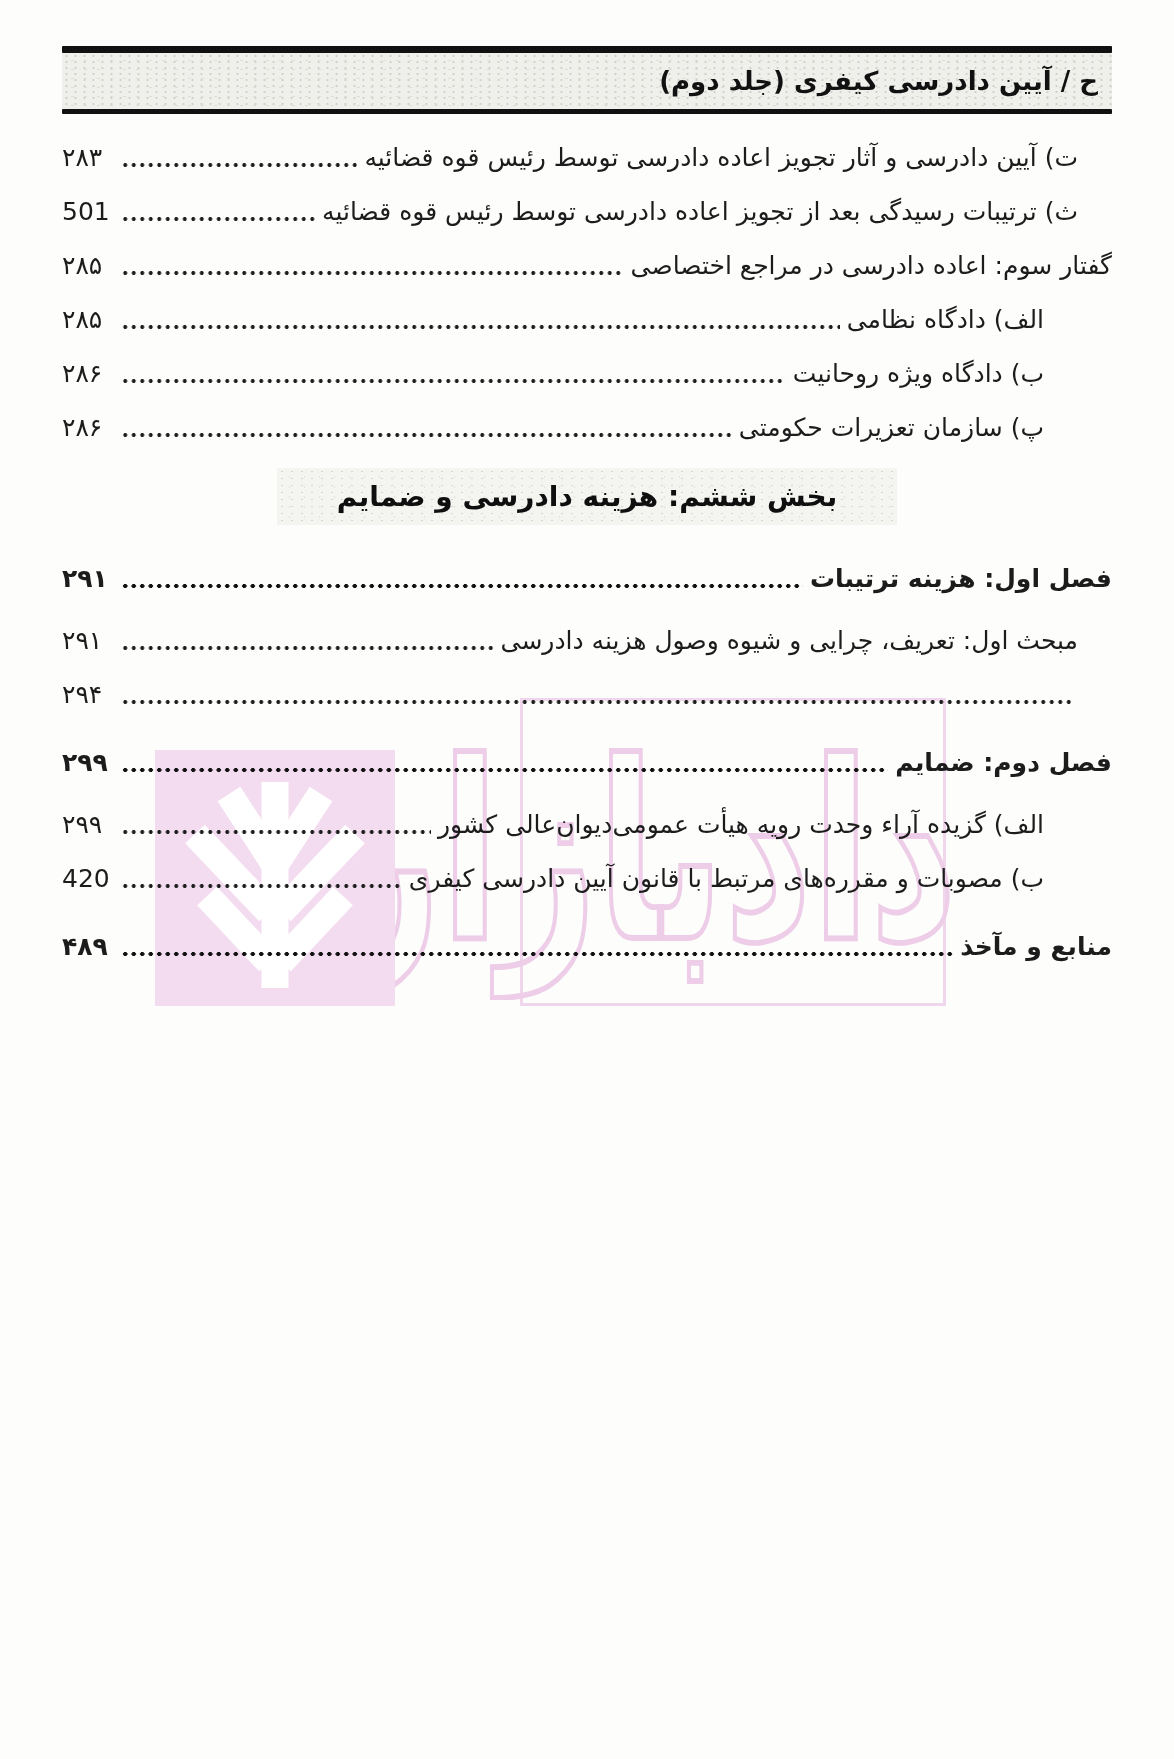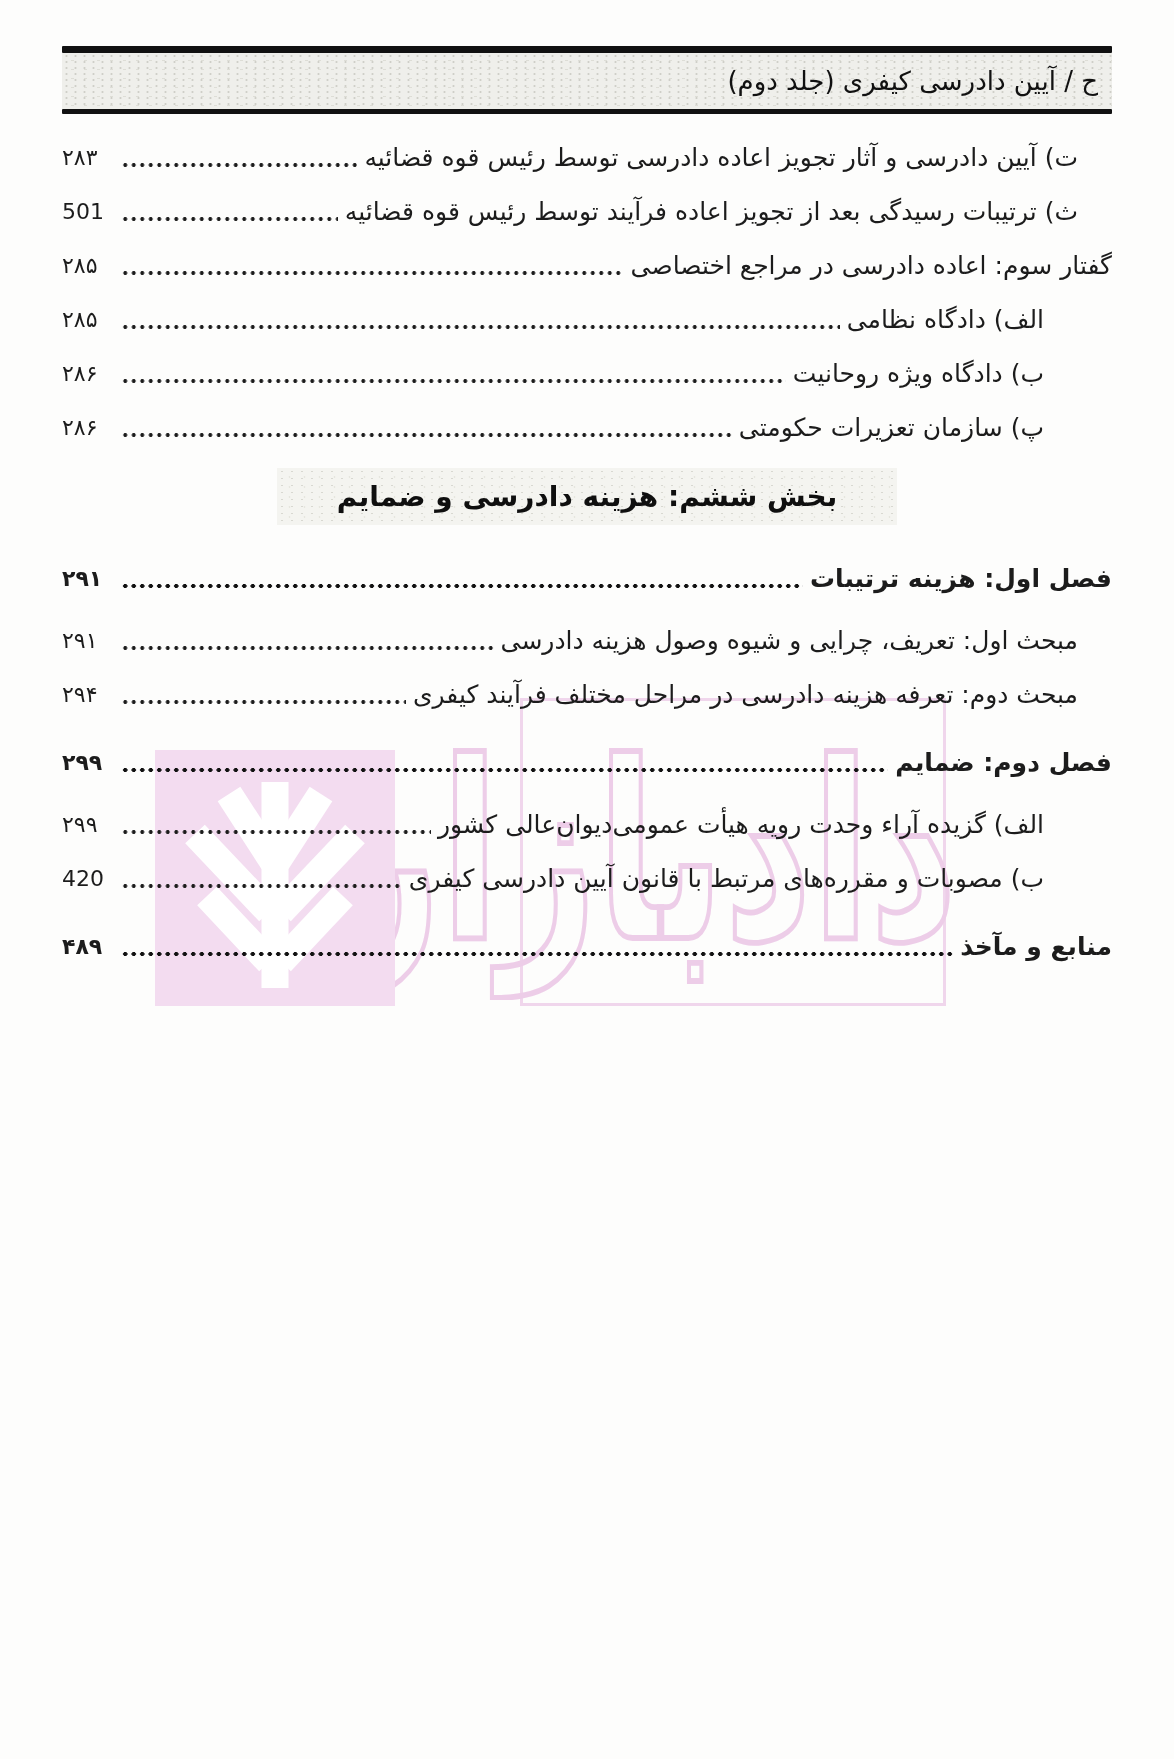--- a/index.html
+++ b/index.html
@@ -30,21 +30,21 @@
     padding: 0 14px;
     background-color: #efefeb;
     background-image:
       radial-gradient(#cfcfc8 1px, transparent 1.4px),
       radial-gradient(#dddDD6 1px, transparent 1.3px);
     background-size: 9px 6px, 13px 9px;
     background-position: 0 0, 4px 3px;
   }
   .band-title {
     font-size: 26px;
-    font-weight: normal;
+    font-weight: bold;
     color: #111;
     letter-spacing: 0.2px;
   }
   
   .toc-row {
     display: flex;
     align-items: center;
     height: 54px;
     font-size: 25px;
     color: #1c1c1c;
@@ -55,21 +55,21 @@
     flex: 1;
     align-self: stretch;
     margin: 0 7px;
     background-image: radial-gradient(circle, #1b1b1b 1.7px, transparent 2.2px);
     background-size: 8.5px 6px;
     background-repeat: repeat-x;
     background-position: 0 66%;
   }
   .toc-row .entry-page {
     white-space: nowrap;
-    font-size: 22px;
+    font-size: 25px;
     min-width: 52px;
     text-align: left;
     direction: ltr;
   }
   .toc-row.bold { font-weight: bold; }
   .toc-row.bold .leader {
     background-image: radial-gradient(circle, #111 1.9px, transparent 2.4px);
   }
   .indent-0 { padding-right: 0; }
   .indent-1 { padding-right: 34px; }
@@ -163,21 +163,21 @@
       <div class="rule bottom"></div>
     </div>
 
     <div>
       <div class="toc-row indent-1">
         <span class="entry-label">ت) آیین دادرسی و آثار تجویز اعاده دادرسی توسط رئیس قوه قضائیه</span>
         <span class="leader"></span>
         <span class="entry-page">۲۸۳</span>
       </div>
       <div class="toc-row indent-1">
-        <span class="entry-label">ث) ترتیبات رسیدگی بعد از تجویز اعاده فرآیند توسط رئیس قوه قضائیه</span>
+        <span class="entry-label">ث) ترتیبات رسیدگی بعد از تجویز اعاده دادرسی توسط رئیس قوه قضائیه</span>
         <span class="leader"></span>
         <span class="entry-page">501</span>
       </div>
       <div class="toc-row indent-0">
         <span class="entry-label">گفتار سوم: اعاده دادرسی در مراجع اختصاصی</span>
         <span class="leader"></span>
         <span class="entry-page">۲۸۵</span>
       </div>
       <div class="toc-row indent-2">
         <span class="entry-label">الف) دادگاه نظامی</span>
@@ -205,21 +205,20 @@
         <span class="entry-label">فصل اول: هزینه ترتیبات</span>
         <span class="leader"></span>
         <span class="entry-page">۲۹۱</span>
       </div>
       <div class="toc-row indent-1 gap-md">
         <span class="entry-label">مبحث اول: تعریف، چرایی و شیوه وصول هزینه دادرسی</span>
         <span class="leader"></span>
         <span class="entry-page">۲۹۱</span>
       </div>
       <div class="toc-row indent-1">
-        <span class="entry-label">مبحث دوم: تعرفه هزینه دادرسی در مراحل مختلف فرآیند کیفری</span>
         <span class="leader"></span>
         <span class="entry-page">۲۹۴</span>
       </div>
       <div class="toc-row bold indent-0 gap-lg">
         <span class="entry-label">فصل دوم: ضمایم</span>
         <span class="leader"></span>
         <span class="entry-page">۲۹۹</span>
       </div>
       <div class="toc-row indent-2 gap-md">
         <span class="entry-label">الف) گزیده آراء وحدت رویه هیأت عمومی‌دیوان‌عالی کشور</span>

